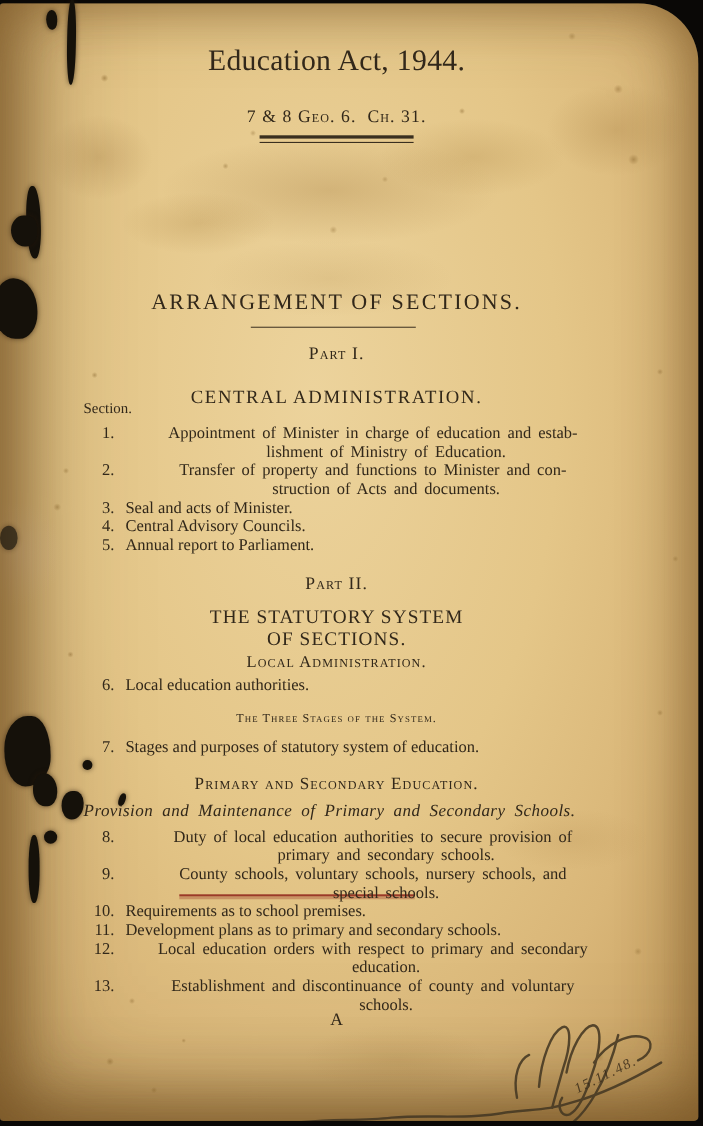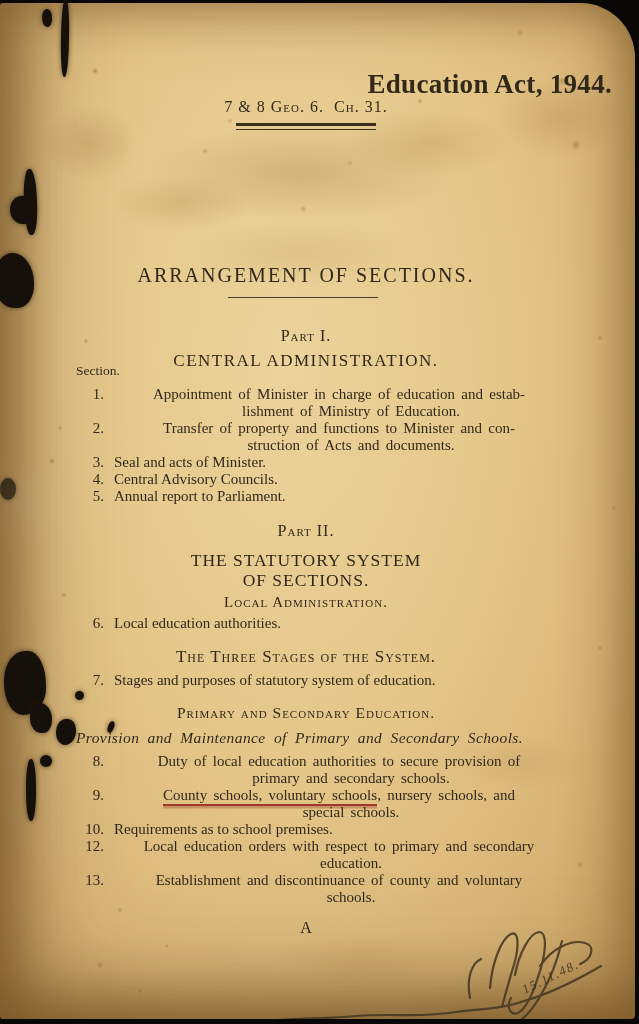--- a/index.html
+++ b/index.html
@@ -54,47 +54,47 @@
   .b7{left:30px;top:700px;width:22px;height:30px;border-radius:50% 60% 45% 55%;}
   .b8{left:56px;top:716px;width:20px;height:26px;border-radius:55% 45% 60% 50%;}
   .b9{left:26px;top:756px;width:10px;height:62px;border-radius:45%;}
   .b10{left:40px;top:752px;width:12px;height:12px;border-radius:50%;}
   .b11{left:75px;top:688px;width:9px;height:9px;border-radius:50%;}
   .b12{left:0px;top:475px;width:16px;height:22px;border-radius:50%;opacity:.7;}
   .b13{left:108px;top:718px;width:6px;height:12px;border-radius:45%;transform:rotate(20deg);}
   .content{position:absolute;left:0;top:0;width:612px;color:#32281a;}
   .cblock{position:absolute;left:0;width:612px;text-align:center;}
   .sc{font-variant:small-caps;text-align:center;}
-  .title{top:66px;font-size:27px;font-weight:bold;letter-spacing:.3px;text-align:right;}
+  .title{top:37px;font-size:27px;font-weight:normal;letter-spacing:.3px;}
   .citation{top:95px;font-size:16px;letter-spacing:1px;white-space:pre;}
   .double-rule{position:absolute;top:120px;left:236px;width:140px;height:3px;
     border-top:3px solid #3a2f1f;border-bottom:1.5px solid #3a2f1f;}
   .arr{top:261px;font-size:20px;letter-spacing:2px;}
   .thin-rule{position:absolute;top:294px;left:228px;width:150px;border-top:1.4px solid #4a3c28;}
   .part-h{font-size:16px;letter-spacing:1px;}
-  .p1h{top:324px;}
+  .p1h{top:310px;}
   .central{top:348px;font-size:17px;letter-spacing:1.5px;}
   .section-label{position:absolute;left:76px;top:360px;font-size:13.5px;}
   .p2h{top:519px;}
   .statutory{top:547px;font-size:17.5px;letter-spacing:1px;line-height:20px;}
   .local-admin{top:591px;font-size:15px;letter-spacing:1px;}
-  .three-stages{top:644px;font-size:17px;letter-spacing:1px;}
+  .three-stages{top:644px;font-size:11px;letter-spacing:1px;}
   .prim-sec{top:701px;font-size:15.5px;letter-spacing:1px;}
   .provision-h{position:absolute;top:726px;left:76px;width:496px;font-style:italic;
     font-size:15.5px;word-spacing:4px;letter-spacing:.4px;}
   .list{position:absolute;left:72px;width:492px;font-size:15px;line-height:17px;}
   .l-part1{top:383px;}
   .l-item6{top:612px;}
   .l-item7{top:669px;}
   .l-prov{top:750px;}
   .row{display:flex;}
   .num{flex:none;width:32px;text-align:right;padding-right:10px;}
   .txt{flex:1;white-space:pre-line;padding-left:24px;text-indent:-24px;display:block;}
   .spread{word-spacing:2.5px;text-align:center;}
-  .redline{border-bottom:2px solid #9b3a28;padding-bottom:1px;box-shadow:0 2.5px 0 rgba(155,58,40,.35);}
+  .redline{border-bottom:2px solid #9b3a28;padding-bottom:10px;box-shadow:0 2.5px 0 rgba(155,58,40,.35);}
   .sig-mark{top:916px;font-size:16px;}
   .sigsvg{position:absolute;inset:0;pointer-events:none;}
   .hand-date{position:absolute;left:520px;top:966px;font-style:italic;font-size:13px;
     color:rgba(55,42,25,.82);letter-spacing:1.5px;transform:rotate(-26deg);white-space:pre;}
 </style>
 </head>
 <body>
 
 <div class="page">
   <div class="stains"></div>
@@ -182,20 +182,24 @@
       <div class="row">
         <span class="num">9.</span>
         <span class="txt spread"><span class="redline">County schools, voluntary schools</span><span>, nursery schools, and
 special schools.</span></span>
       </div>
       <div class="row">
         <span class="num">10.</span>
         <span class="txt">Requirements as to school premises.</span>
       </div>
       <div class="row">
+        <span class="num">11.</span>
+        <span class="txt">Development plans as to primary and secondary schools.</span>
+      </div>
+      <div class="row">
         <span class="num">12.</span>
         <span class="txt spread">Local education orders with respect to primary and secondary
 education.</span>
       </div>
       <div class="row">
         <span class="num">13.</span>
         <span class="txt spread">Establishment and discontinuance of county and voluntary
 schools.</span>
       </div>
     </div>

